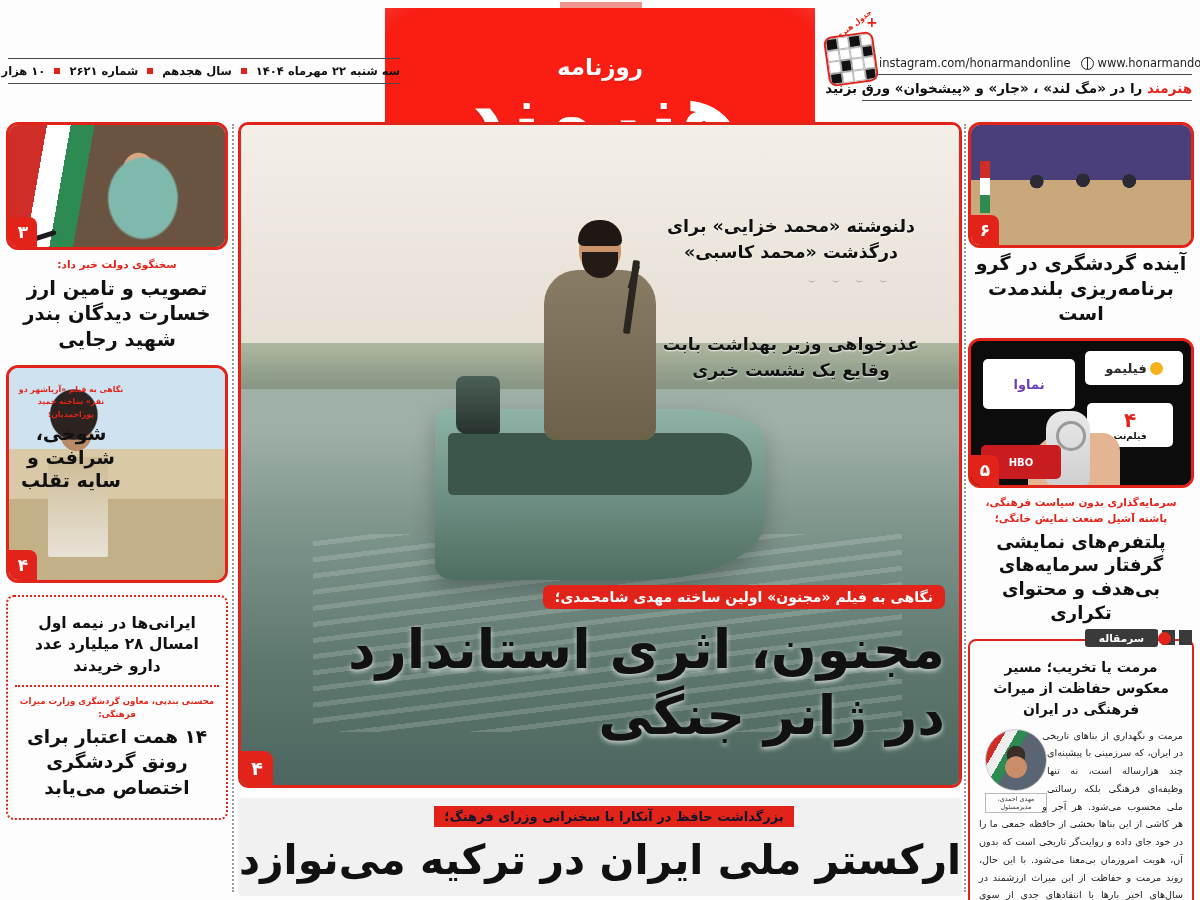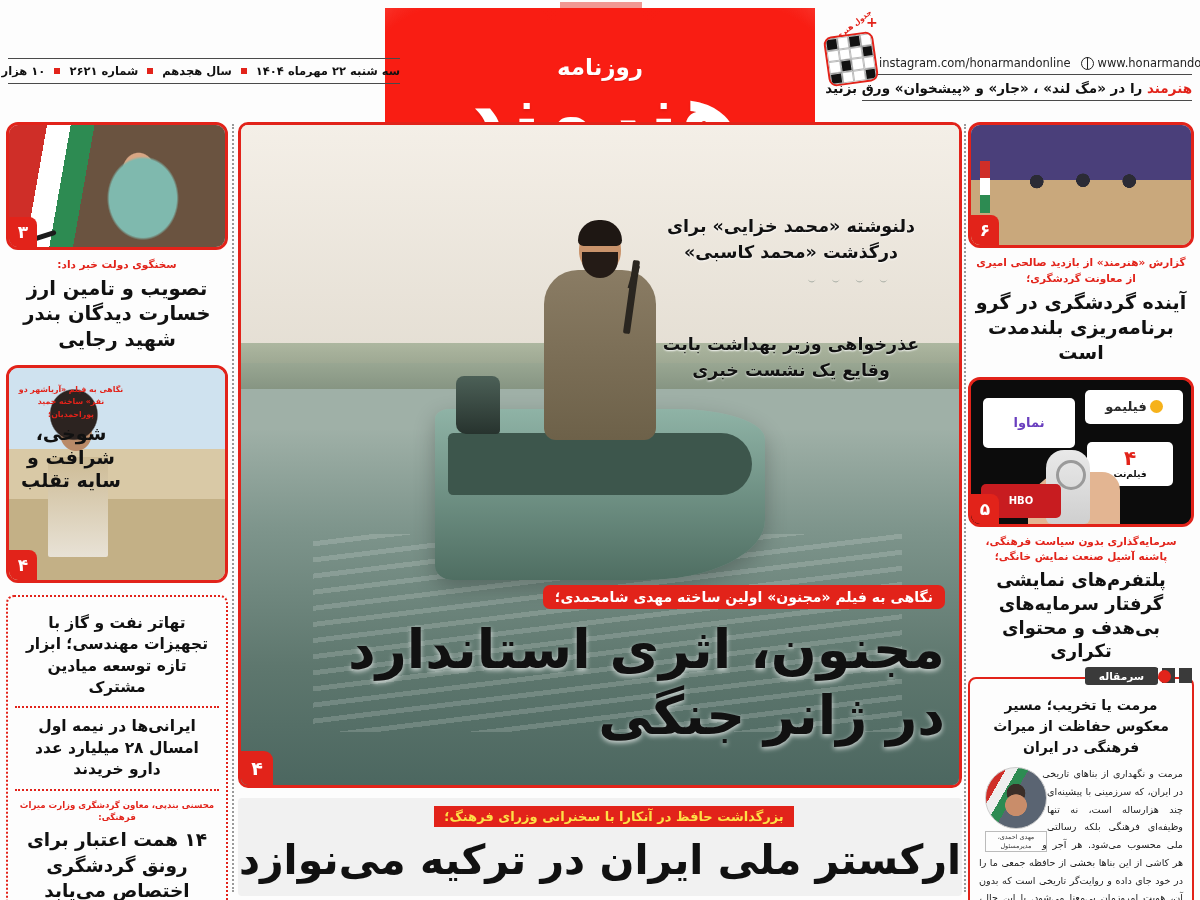--- a/index.html
+++ b/index.html
@@ -416,21 +416,21 @@
     display: flex; align-items: center; justify-content: center;
     font-size: 19px; font-weight: bold;
   }
 
   .bottom-banner {
     margin-top: 10px; height: 98px; background: #f1f1f1;
     border-radius: 4px; padding: 8px 10px 0;
     display: flex; flex-direction: column; align-items: center;
   }
   .bb-kicker {
-    background: #e2231a; color: #fde047; font-weight: bold;
+    background: #e2231a; color: #0f172a; font-weight: bold;
     font-size: 13px; padding: 3px 10px; white-space: nowrap; margin-left: 28px;
   }
   .bb-title {
     margin-top: 8px; color: #111; font-weight: bold;
     font-size: 41px; line-height: 1.25; white-space: nowrap;
   }
 </style>
 </head>
 <body>
 
@@ -519,23 +519,20 @@
     <div>
       <div class="photo-card lc-photo2">
         <div class="ph-actor"></div>
         <div class="ov-kicker">نگاهی به فیلم «آریاشهر دو نفر» ساخته حمید پوراحمدیان؛</div>
         <div class="ov-title">شوخی، شرافت و سایه تقلب</div>
         <div class="page-badge">۴</div>
       </div>
     </div>
 
     <div class="brief-box">
-      <div class="brief-item">
-        <div class="brief-title">تهاتر نفت و گاز با تجهیزات مهندسی؛ ابزار تازه توسعه میادین مشترک</div>
-      </div>
       <div class="brief-item">
         <div class="brief-title">ایرانی‌ها در نیمه اول امسال ۲۸ میلیارد عدد دارو خریدند</div>
       </div>
       <div class="brief-item">
         <div class="brief-kicker">محسنی بندپی، معاون گردشگری وزارت میراث فرهنگی:</div>
         <div class="brief-title big">۱۴ همت اعتبار برای رونق گردشگری اختصاص می‌یابد</div>
       </div>
     </div>
   </div>
 
@@ -573,21 +570,20 @@
     </div>
   </div>
 
   <div class="col-right">
 
     <div>
       <div class="photo-card rc-photo1">
         <div class="ph-meeting"></div>
         <div class="page-badge">۶</div>
       </div>
-      <div class="kicker-red">گزارش «هنرمند» از بازدید صالحی امیری از معاونت گردشگری؛</div>
       <div class="hl rc-h1">آینده گردشگری در گرو برنامه‌ریزی بلندمدت است</div>
     </div>
 
     <div>
       <div class="photo-card rc-photo2">
         <div class="ph-streaming"></div>
         <div class="tile t-filimo">
           <span class="dot"></span>
           <span>فیلیمو</span>
         </div>

